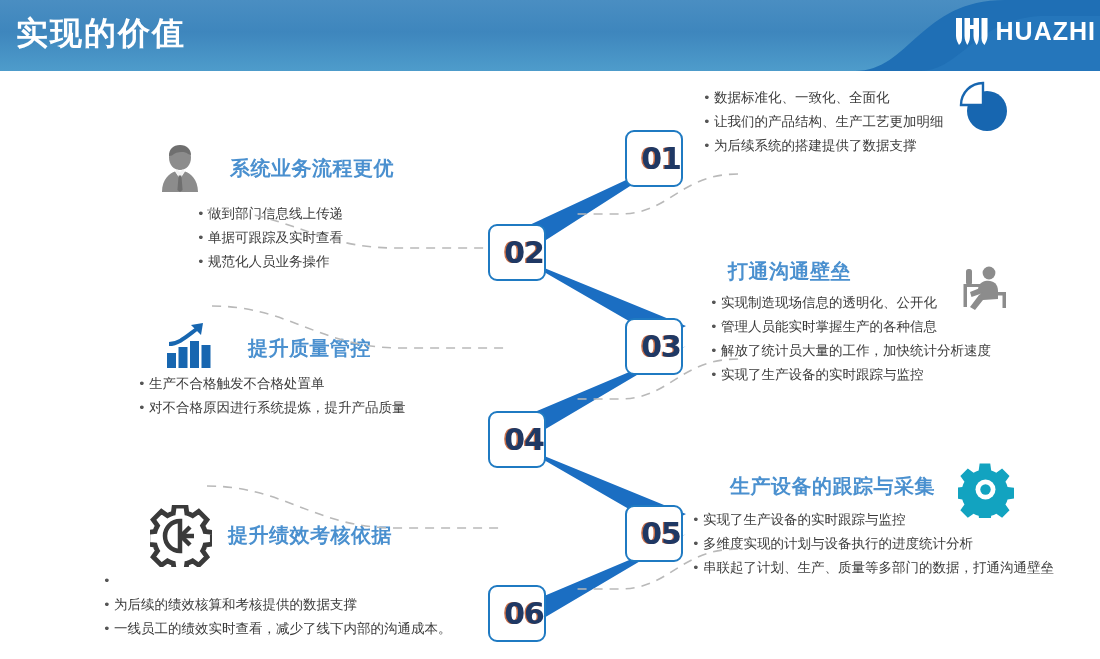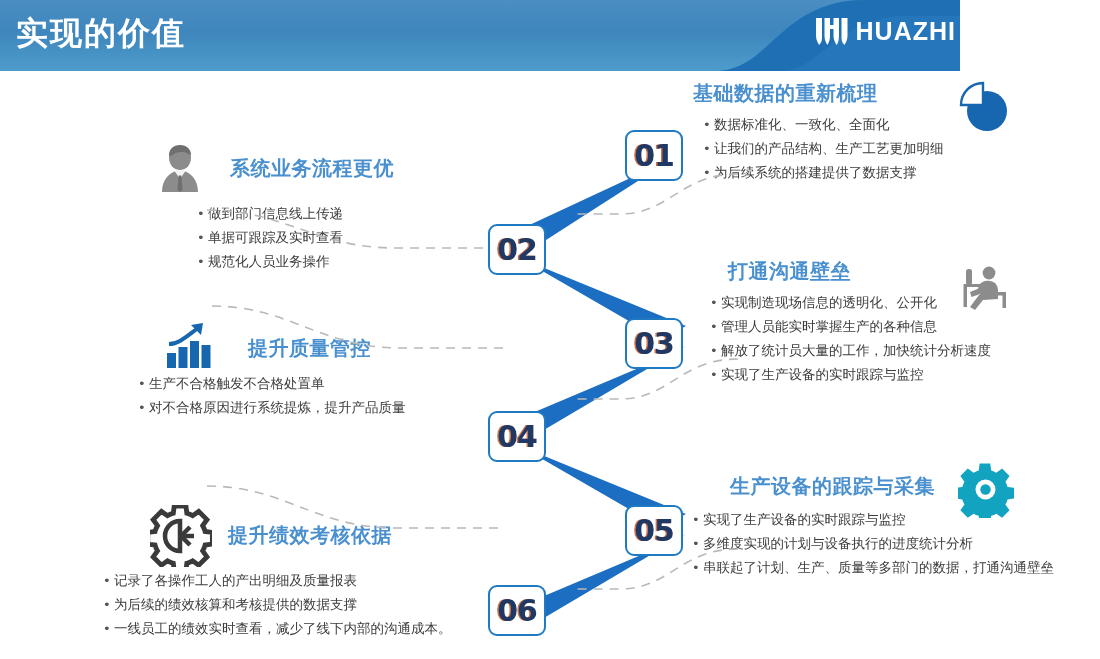--- a/index.html
+++ b/index.html
@@ -7,21 +7,21 @@
     width:1100px;height:659px;
     background:#ffffff;
     font-family:"Liberation Sans","DejaVu Sans",sans-serif;
     overflow:hidden;
     position:relative;
   }
   #stage{position:relative;width:1100px;height:659px;overflow:hidden;background:#fff;}
 
   
   .header{
-    position:absolute;left:0;top:0;width:960px;height:71px;
+    position:absolute;left:0;top:0;width:1100px;height:71px;
     background:linear-gradient(180deg,#4a8ec2 0%,#3e86bd 45%,#4e9ccb 100%);
     overflow:hidden;
     text-decoration:underline;
   }
   .header-title{
     position:absolute;left:16px;top:12px;
     font-size:32px;font-weight:700;color:#ffffff;letter-spacing:2px;
     font-family:"DejaVu Sans","Liberation Sans",sans-serif;
     white-space:nowrap;
   }
@@ -33,24 +33,24 @@
   .logo-mark{width:34px;height:30px;}
   .logo-text{
     font-size:25px;font-weight:700;color:#ffffff;letter-spacing:1px;
     font-family:"Liberation Sans","DejaVu Sans",sans-serif;
   }
 
   
   .zig{position:absolute;left:470px;top:71px;width:230px;height:588px;}
 
   .numbox{
-    position:absolute;width:58px;height:51px;
+    position:absolute;width:58px;height:57px;
     background:#ffffff;border:2px solid #1f7ac2;border-radius:9px;
     box-sizing:border-box;
-    display:flex;align-items:center;justify-content:center;
+    display:flex;align-items:center;justify-content:flex-end;
     z-index:4;
   }
   .numbox span{
     font-family:"DejaVu Sans","Liberation Sans",sans-serif;
     font-size:30px;font-weight:700;color:#1f3864;
     letter-spacing:-1px;
     text-shadow:-1.4px 0 0 rgba(196,88,40,.85);
   }
 
   
@@ -140,21 +140,20 @@
     <path d="M2,6 C80,6 110,48 190,48 L296,48" fill="none" stroke="#b9b9b9" stroke-width="1.6" stroke-dasharray="9,7"></path>
   </svg>
   <svg class="dashline" style="left:560px;top:545px;width:180px;height:70px;" viewBox="0 0 180 70">
     <path d="M178,4 C120,4 110,44 60,44 L14,44" fill="none" stroke="#b9b9b9" stroke-width="1.6" stroke-dasharray="9,7"></path>
   </svg>
   <svg class="dashline" style="left:205px;top:480px;width:300px;height:60px;" viewBox="0 0 300 60">
     <path d="M2,6 C80,6 110,48 190,48 L296,48" fill="none" stroke="#b9b9b9" stroke-width="1.6" stroke-dasharray="9,7"></path>
   </svg>
 
   <div class="blk" style="left:693px;top:80px;">
-    <div class="blk-title">基础数据的重新梳理</div>
     <div style="margin-top:7px;margin-left:10px;">
       <div class="bul">
           <span class="dot">•</span>
           <span>数据标准化、一致化、全面化</span>
         </div>
       <div class="bul">
           <span class="dot">•</span>
           <span>让我们的产品结构、生产工艺更加明细</span>
         </div>
       <div class="bul">
@@ -276,21 +275,20 @@
     <path d="M31,31 L44,31" stroke="#3a3a3a" stroke-width="4.5" fill="none"></path>
     <path d="M31,31 L40,22" stroke="#3a3a3a" stroke-width="4.5" fill="none"></path>
     <path d="M31,31 L40,40" stroke="#3a3a3a" stroke-width="4.5" fill="none"></path>
   </svg>
   <div class="blk" style="left:228px;top:522px;">
     <div class="blk-title">提升绩效考核依据</div>
   </div>
   <div class="blk" style="left:103px;top:567px;">
     <div class="bul">
         <span class="dot">•</span>
-        <span>记录了各操作工人的产出明细及质量报表</span>
       </div>
     <div class="bul">
         <span class="dot">•</span>
         <span>为后续的绩效核算和考核提供的数据支撑</span>
       </div>
     <div class="bul">
         <span class="dot">•</span>
         <span>一线员工的绩效实时查看，减少了线下内部的沟通成本。</span>
       </div>
   </div>

